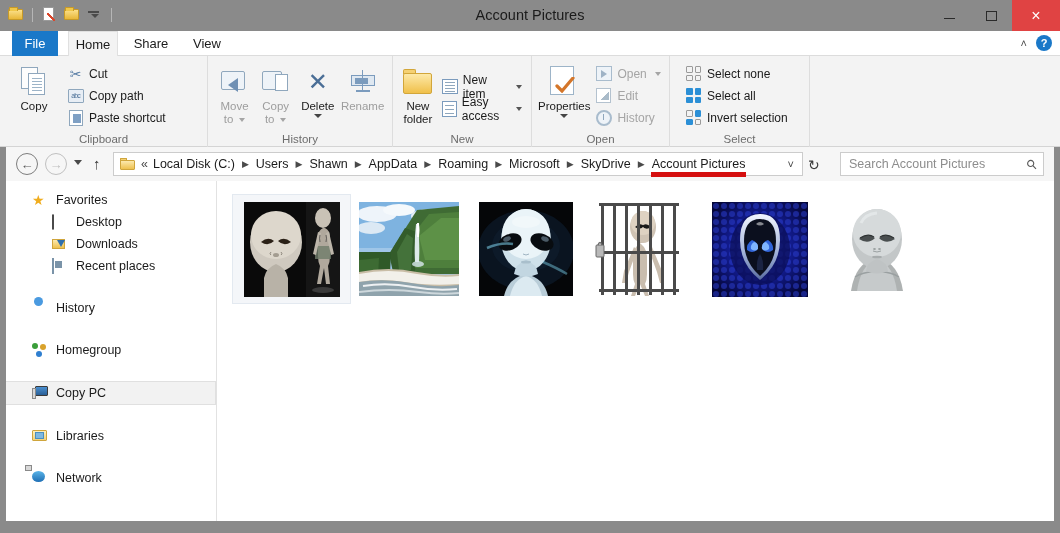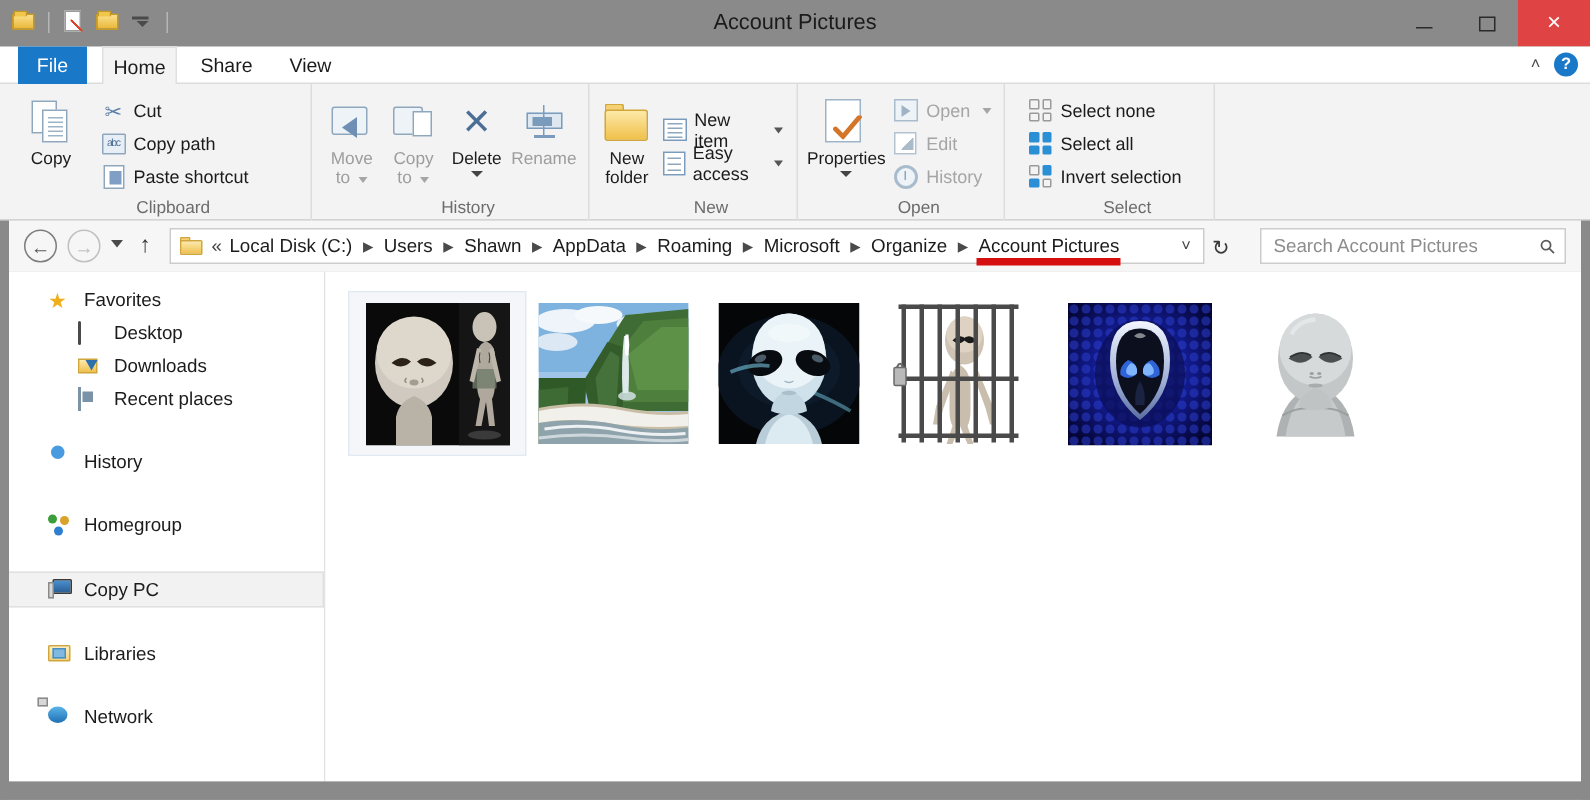--- a/index.html
+++ b/index.html
@@ -79,21 +79,21 @@
   }
 
   
   .ribbon {
     position: absolute; left: 0; top: 56px; width: 1060px; height: 91px;
     background: #f3f3f3; border-bottom: 1px solid #d4d4d4;
     display: flex;
   }
   .rgroup { position: relative; height: 91px; border-right: 1px solid #dddddd; }
   .rgroup-label {
-    position: absolute; bottom: 2px; left: 12px; width: 100%; text-align: center;
+    position: absolute; bottom: 2px; left: 0; width: 100%; text-align: center;
     font-size: 11.5px; color: #6c6c6c;
   }
   .rgroup-body { display: flex; padding: 5px 6px 0 6px; height: 74px; }
 
   .bigbtn {
     width: 56px; display: flex; flex-direction: column; align-items: center;
     padding-top: 3px; font-size: 11.5px; color: #1b1b1b; text-align: center; line-height: 13px;
   }
   .bigbtn.disabled { color: #9d9d9d; }
   .bigico { height: 36px; display:flex; align-items:center; justify-content:center; position: relative; }
@@ -533,21 +533,21 @@
       <span class="crumb">Users</span>
       <span class="crumb-sep">▶</span>
       <span class="crumb">Shawn</span>
       <span class="crumb-sep">▶</span>
       <span class="crumb">AppData</span>
       <span class="crumb-sep">▶</span>
       <span class="crumb">Roaming</span>
       <span class="crumb-sep">▶</span>
       <span class="crumb">Microsoft</span>
       <span class="crumb-sep">▶</span>
-      <span class="crumb">Organize</span>
+      <span class="crumb">SkyDrive</span>
       <span class="crumb-sep">▶</span>
       <span class="crumb current">
         <span>Account Pictures</span>
         <span class="crumb-underline"></span>
       </span>
       <span class="crumb-dd">˅</span>
     </div>
 
     <div class="refresh">↻</div>
 

